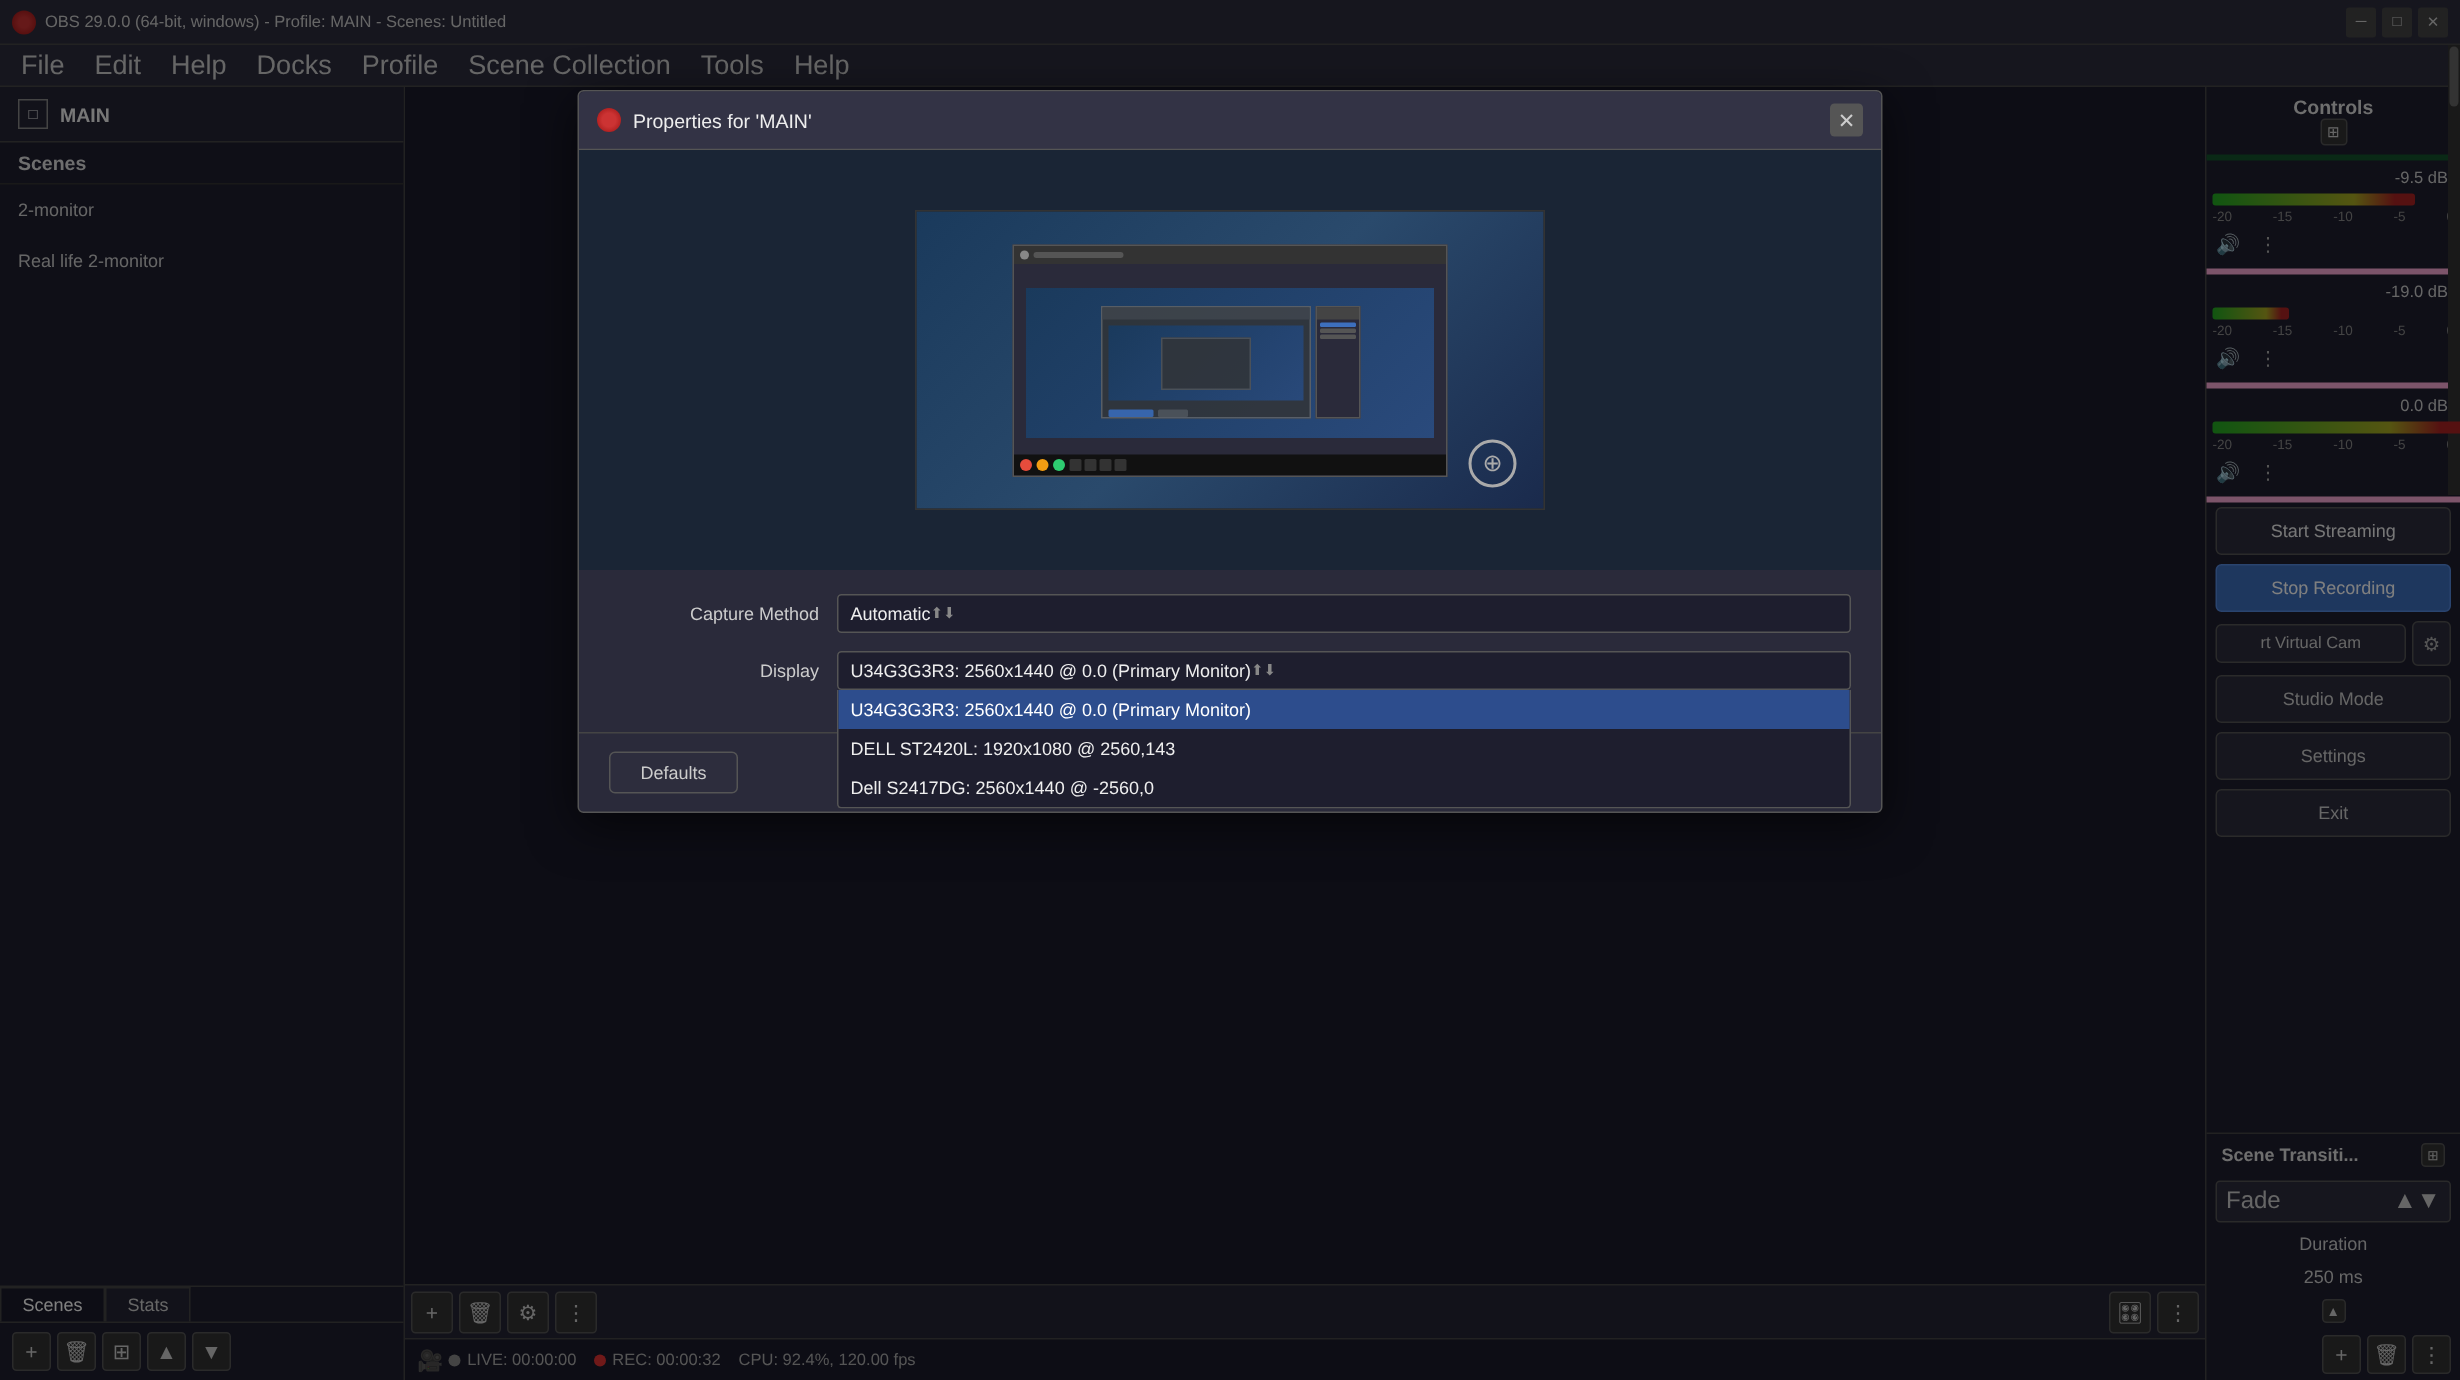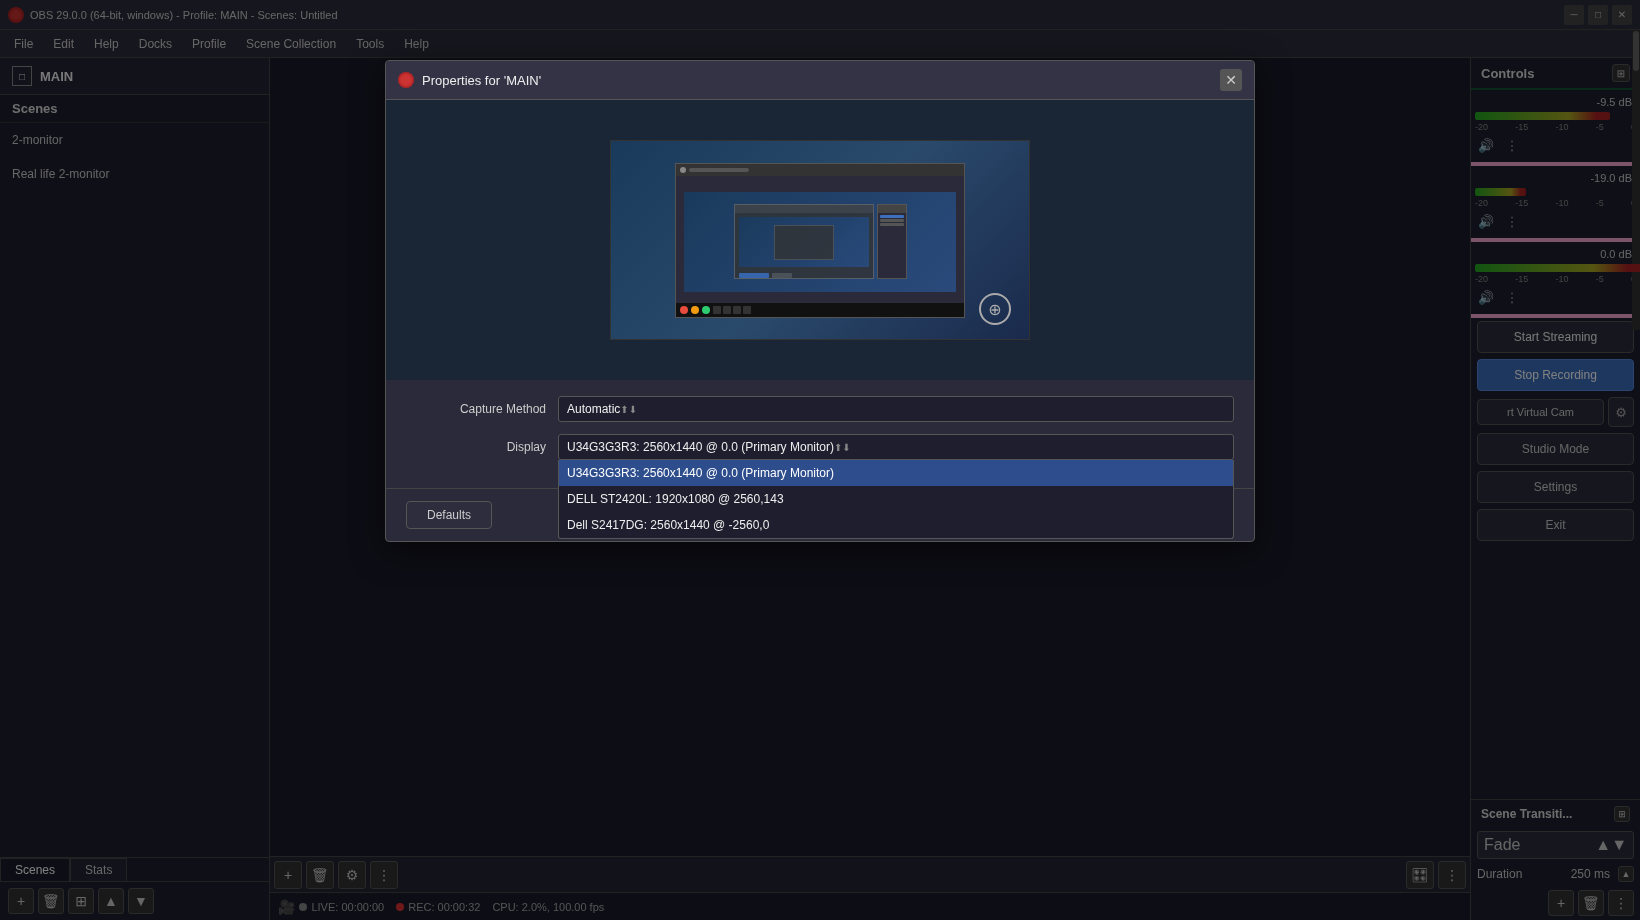--- a/index.html
+++ b/index.html
@@ -55,21 +55,21 @@
       background: #2d2d3d;
       height: 28px;
       display: flex;
       align-items: center;
       padding: 0 4px;
       border-bottom: 1px solid #444;
     }
     .menu-item {
       padding: 4px 10px;
       cursor: pointer;
-      font-size: 12px;
+      font-size: 18px;
       color: #ccc;
       border-radius: 3px;
     }
 
     
     #main-layout {
       display: flex;
       height: calc(920px - 30px - 28px);
     }
 
@@ -153,24 +153,25 @@
       width: 170px;
       background: #1e1e2e;
       border-left: 1px solid #444;
       display: flex;
       flex-direction: column;
       flex-shrink: 0;
     }
 
     #controls-header {
       padding: 6px 10px;
-      border-bottom: 2px solid #14532d;
+      border-bottom: 4px solid #14532d;
       display: flex;
       align-items: center;
       justify-content: space-between;
+      flex-direction: column;
     }
     #controls-header .label {
       font-size: 13px;
       font-weight: bold;
       color: #ddd;
     }
 
     
     .audio-section {
       border-bottom: 4px solid #f9a8d4;
@@ -292,20 +293,21 @@
       justify-content: space-between;
       cursor: pointer;
     }
     .duration-row {
       display: flex;
       align-items: center;
       padding: 4px 6px;
       font-size: 12px;
       color: #ccc;
       gap: 8px;
+      flex-direction: column;
     }
     .duration-value {
       flex: 1;
       text-align: right;
     }
     .transitions-toolbar {
       display: flex;
       gap: 4px;
       padding: 4px 6px;
       justify-content: flex-end;
@@ -669,21 +671,21 @@
     <div id="bottom-bar">
       <div class="status-item">
         <span style="font-size:14px;">🎥</span>
         <div class="live-dot"></div>
         <span>LIVE: 00:00:00</span>
       </div>
       <div class="status-item">
         <div class="rec-dot"></div>
         <span>REC: 00:00:32</span>
       </div>
-      <span>CPU: 2.0%, 100.00 fps</span>
+      <span>CPU: 92.4%, 120.00 fps</span>
     </div>
   </div>
 
   <div id="right-panel">
     <div id="controls-header">
       <span class="label">Controls</span>
       <button class="toolbar-btn" style="width:18px;height:18px;font-size:10px;">⊞</button>
     </div>
 
     <div class="audio-section">

